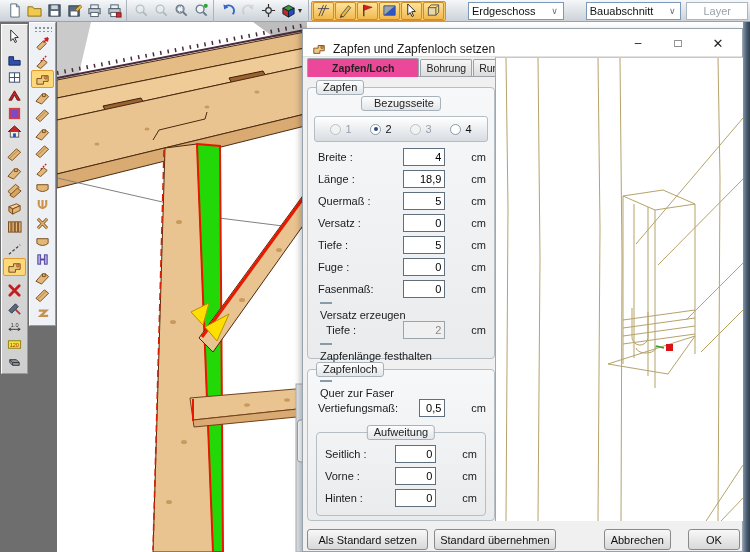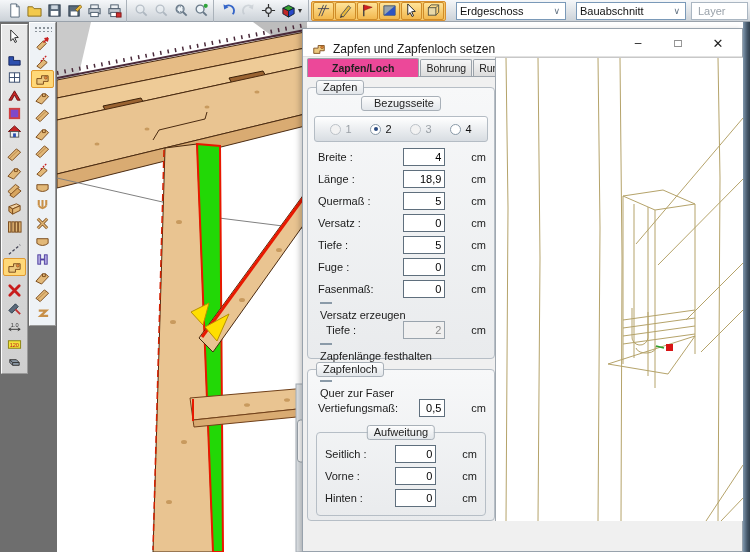--- a/index.html
+++ b/index.html
@@ -15,24 +15,24 @@
     background:linear-gradient(#f5f7f9,#ccd2d8);border-bottom:1px solid #9aa2ab;
     display:flex;align-items:center;padding:0 2px;gap:2px;}
   .tgroup{display:flex;align-items:center;border-right:1px solid #aab2ba;padding:0 2px;height:22px;}
   .tgroup.hl{background:#f5c86a;border:1px solid #d89030;border-radius:2px;height:20px;padding:0 1px;gap:1px;}
   .tbtn{width:20px;height:18px;display:flex;align-items:center;justify-content:center;border-radius:2px;}
   .tgroup.hl .tbtn{background:linear-gradient(#ffe49a,#f2b84e);border:1px solid #cf8c28;width:21px;height:18px;}
   .tbtn.dis{opacity:0.38;}
   .tbtn svg{width:15px;height:15px;}
   .caret{font-size:8px;color:#333;width:8px;}
   .combo{height:18px;background:#fff;border:1px solid #7a99b8;display:flex;align-items:center;
-    font-size:11px;color:#111;padding:0 3px;margin-left:8px;justify-content:space-between;}
+    font-size:11px;color:#111;padding:0 3px;margin-left:20px;justify-content:space-between;}
   .combo .chev{font-size:9px;color:#607080;padding:0 2px;}
   #layer-box{height:18px;background:#fff;border:1px solid #aab6c2;color:#9aa2aa;font-size:11px;
-    display:flex;align-items:center;padding:0 6px;margin-left:3px;flex:1;}
+    display:flex;align-items:center;padding:0 16px;margin-left:3px;flex:1;}
 
   
   #dock{position:absolute;left:0;top:22px;width:57px;height:530px;background:#6e6e6e;}
   .vbar{position:absolute;display:flex;flex-direction:column;align-items:center;
     background:linear-gradient(#e9e9e9,#cfcfcf);border:1px solid #9a9a9a;border-top-color:#fff;border-left-color:#fff;}
   #tb1{left:1px;top:2px;width:27px;padding:2px 0;}
   #tb2{left:29px;top:0px;width:27px;background:#eef2f6;padding:1px 0 3px 0;}
   .grip{width:19px;height:7px;margin:1px 0 2px 0;
     background-image:radial-gradient(circle,#8a929a 1px,transparent 1.2px);background-size:4px 4px;background-position:1px 1px;}
   .ltbtn{width:23px;height:18px;display:flex;align-items:center;justify-content:center;border-radius:2px;border:1px solid transparent;}
@@ -823,14 +823,20 @@
           <line x1="127" y1="286" x2="199" y2="276"></line>
           <line x1="112" y1="306" x2="199" y2="278"></line>
           <line x1="112" y1="306" x2="172" y2="316"></line>
           <line x1="172" y1="316" x2="199" y2="278"></line>
         </g>
         <line x1="160" y1="288" x2="168" y2="290" stroke="#2aa02a" stroke-width="1.5"></line>
         <rect x="170" y="286" width="7" height="7" fill="#d81414"></rect>
       </svg>
     </div>
 
+    <div class="footer">
+      <div class="fbtn" id="btn-std1">Als Standard setzen</div>
+      <div class="fbtn" id="btn-std2">Standard übernehmen</div>
+      <div class="fbtn" id="btn-abbr">Abbrechen</div>
+      <div class="fbtn" id="btn-ok">OK</div>
+    </div>
   </div>
 </div>
 
 </body></html>

